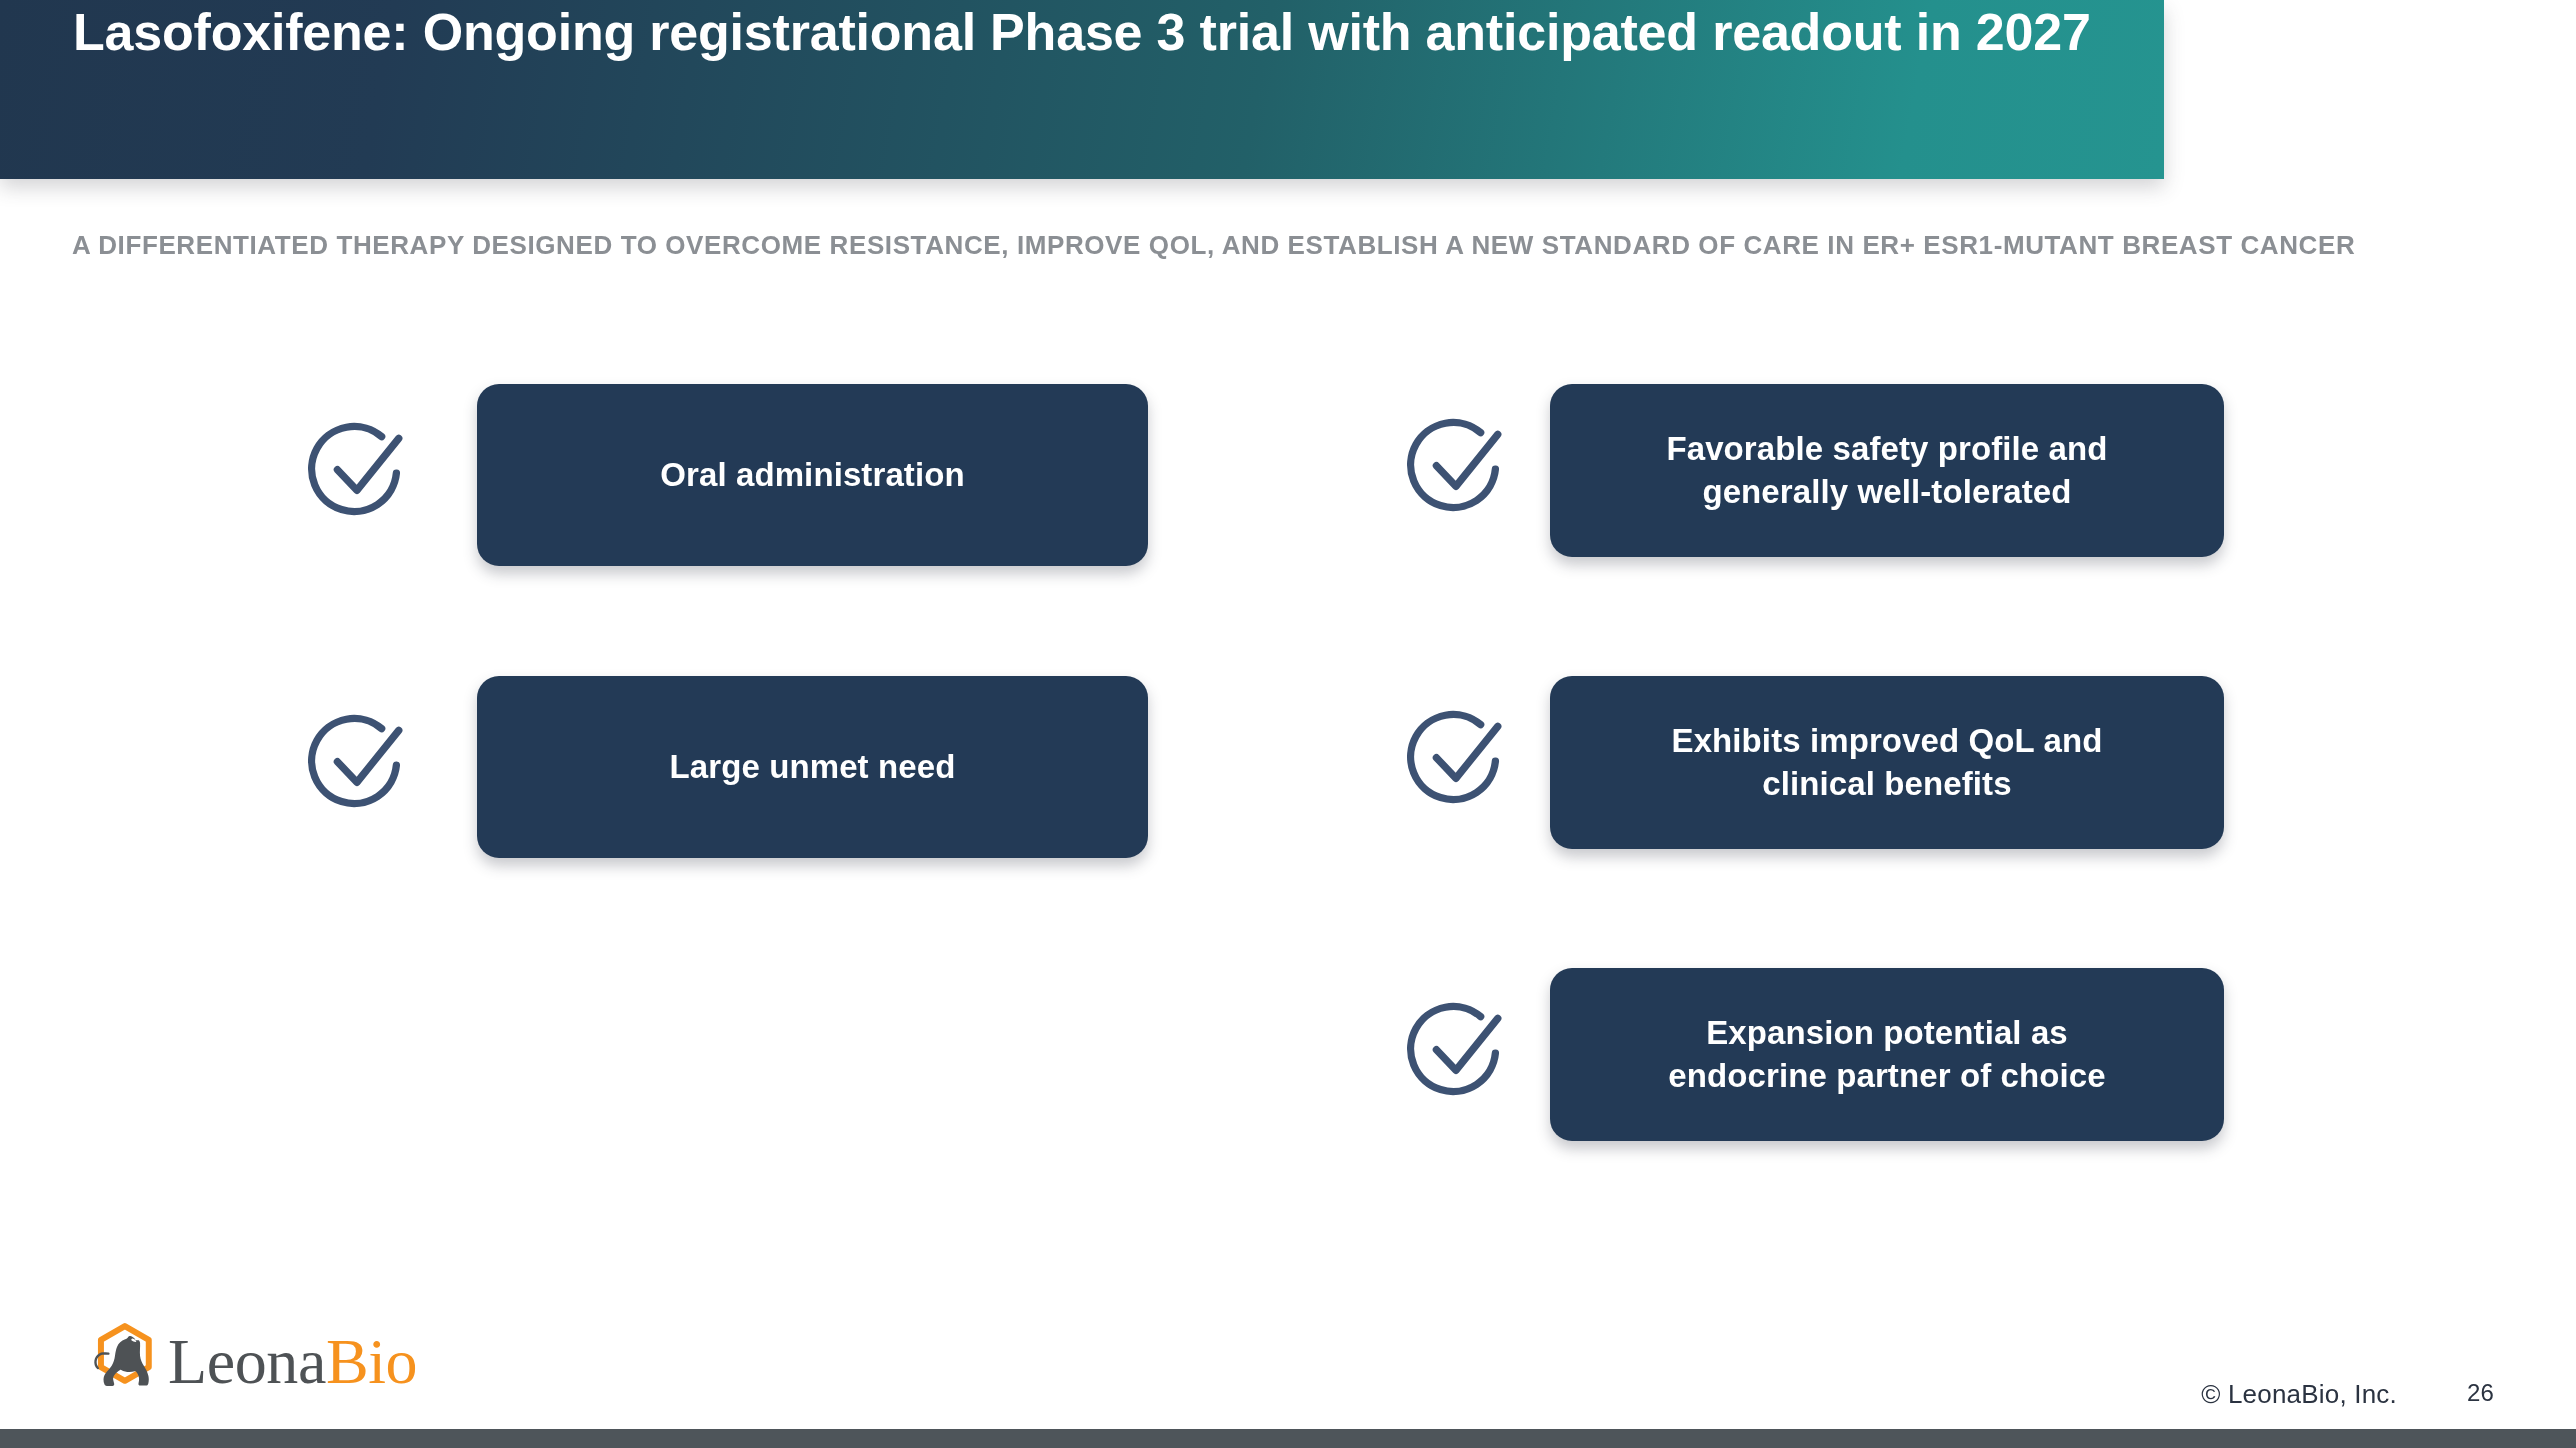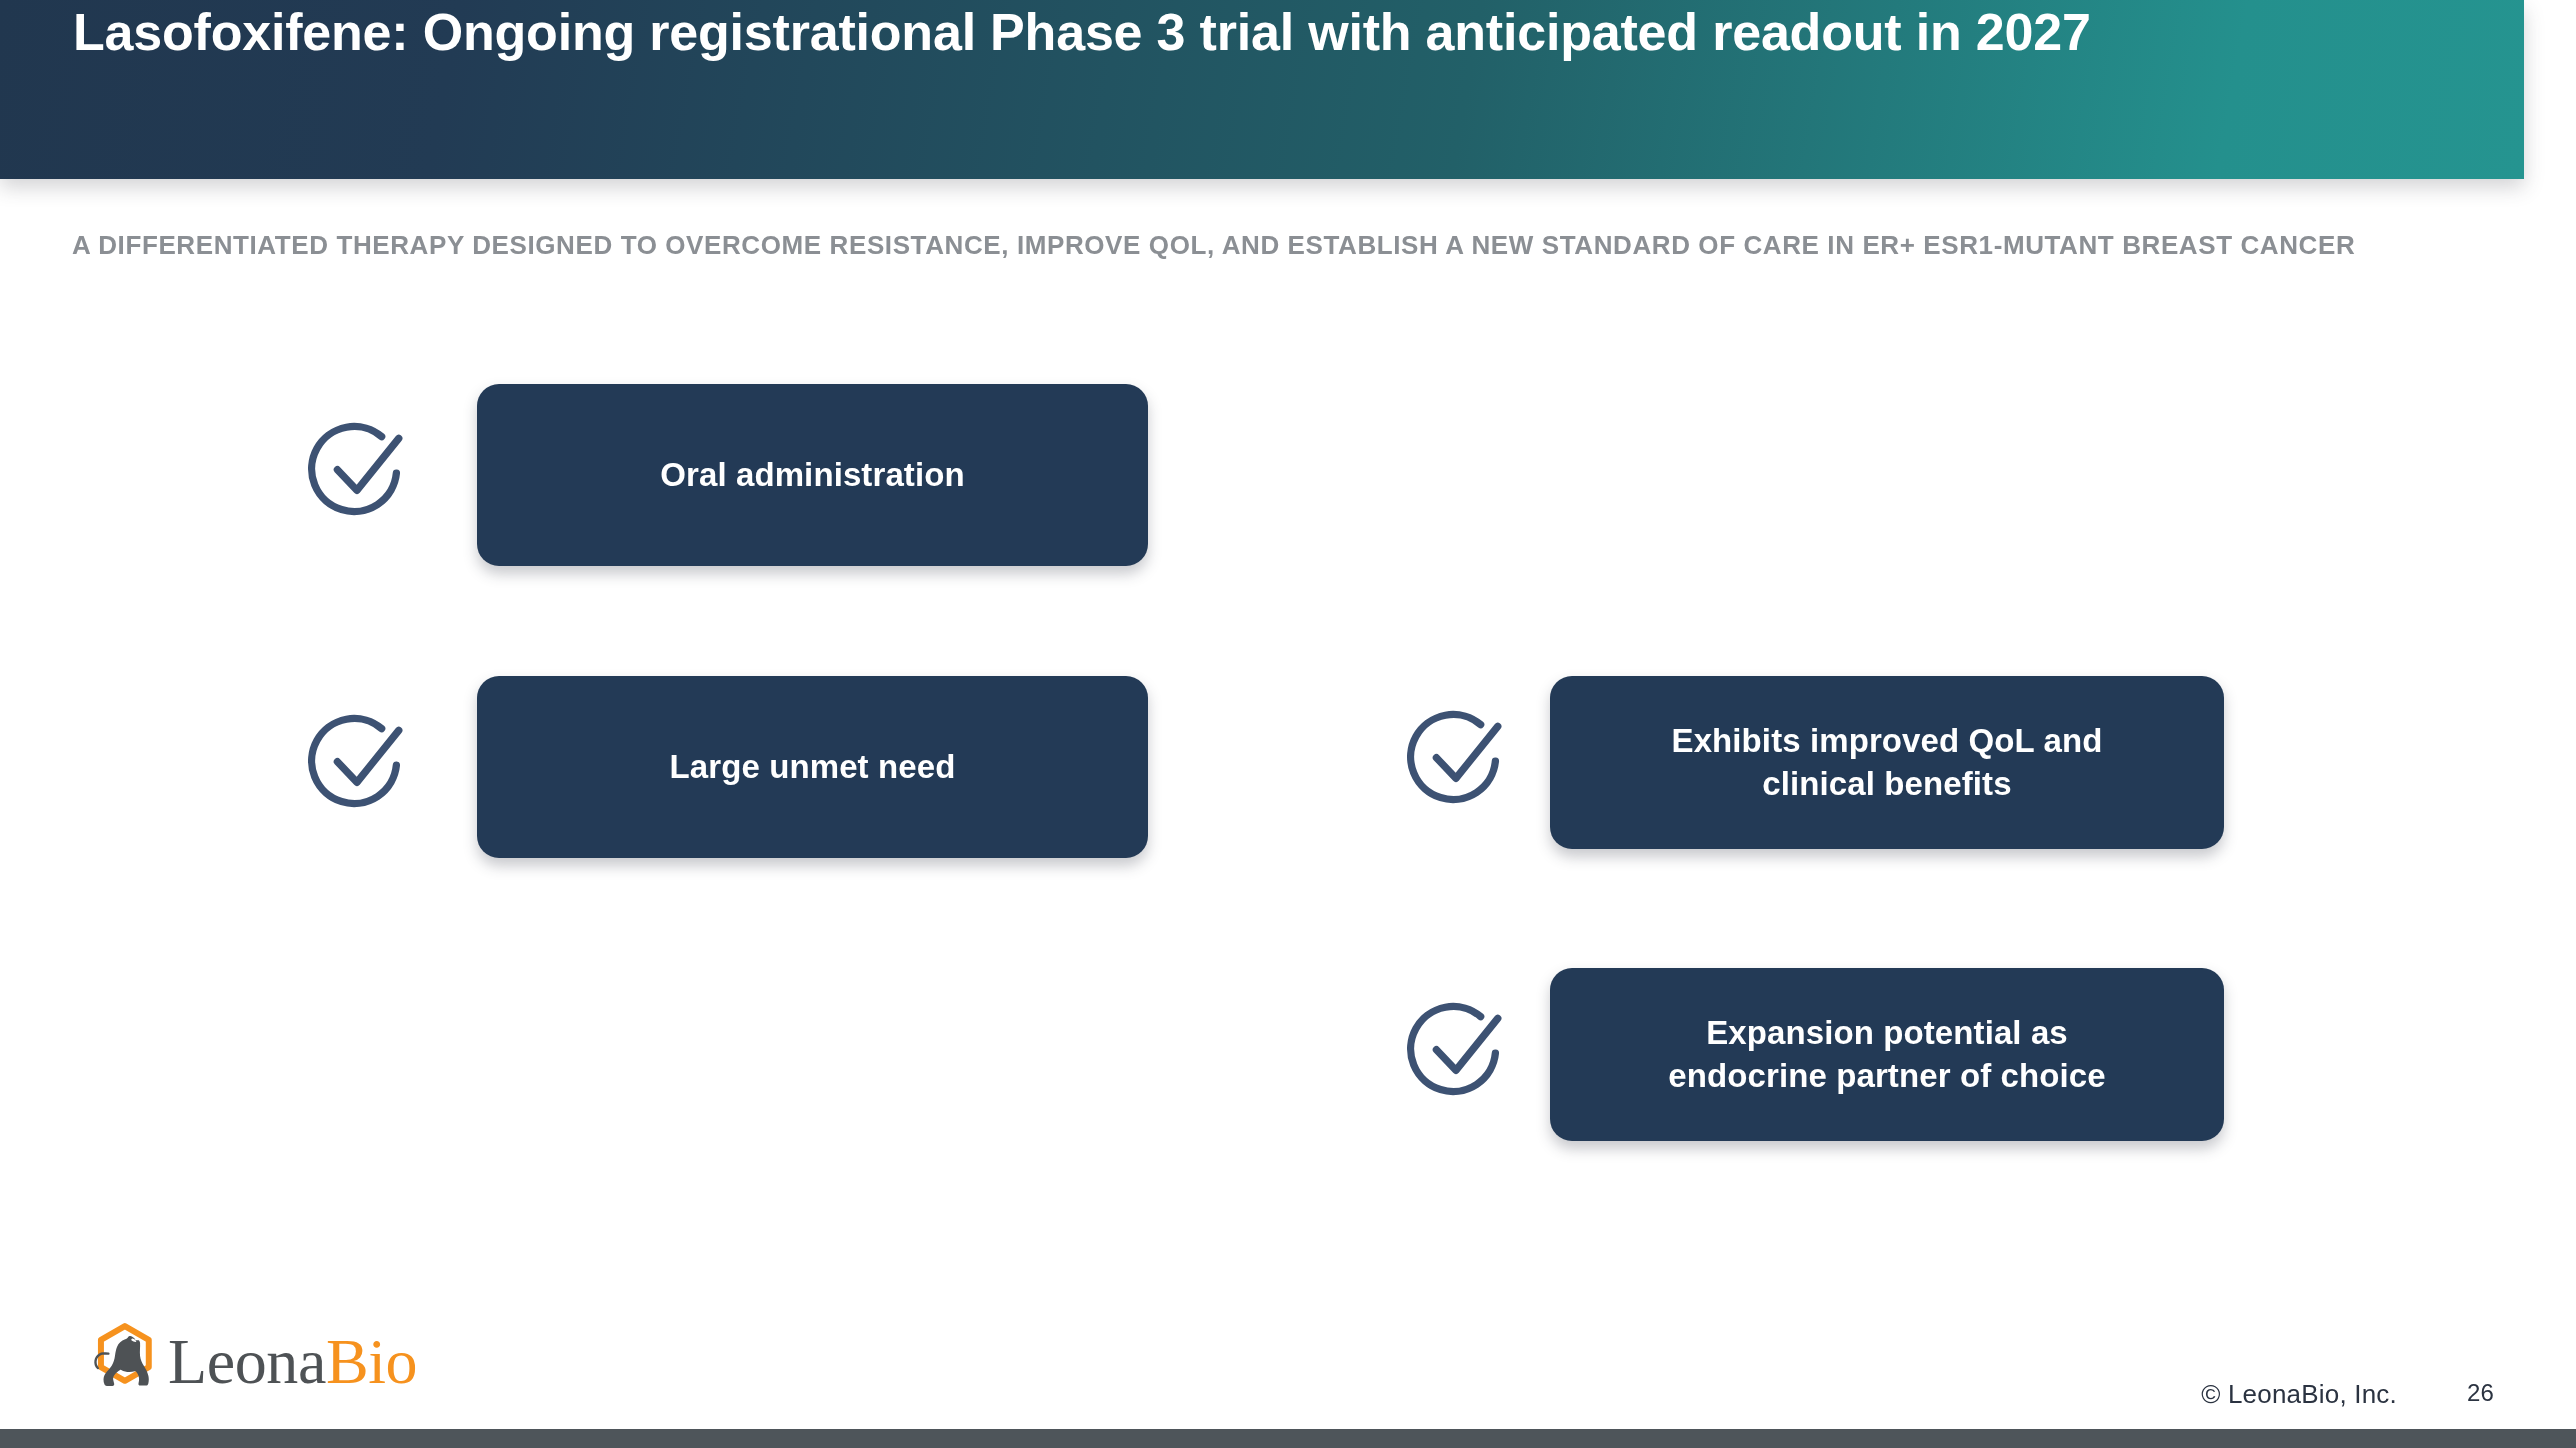--- a/index.html
+++ b/index.html
@@ -18,21 +18,21 @@
     height: 1449px;
     background: #ffffff;
     overflow: hidden;
   }
 
   
   .header {
     position: absolute;
     left: 0;
     top: 0;
-    width: 2524px;
+    width: 2164px;
     height: 179px;
     background: linear-gradient(100deg, #21374f 0%, #223b54 18%, #226068 58%, #24908d 88%, #259490 100%);
     box-shadow: 0 8.6px 19px rgba(60,60,70,0.22);
     z-index: 3;
   }
   .header-title {
     position: absolute;
     left: 73px;
     top: 5.2px;
     width: 2336px;
@@ -190,20 +190,32 @@
           <svg viewBox="0 0 100 100" xmlns="http://www.w3.org/2000/svg">
             <path d="M67.5 17.5 A36 36 0 1 0 80 48.5" fill="none" stroke="#3d5273" stroke-width="6.2" stroke-linecap="round"></path>
             <path d="M30 45.5 L46.5 63 L82 19" fill="none" stroke="#3d5273" stroke-width="6.2" stroke-linecap="round" stroke-linejoin="round"></path>
           </svg>
         </span>
         <div class="card">
           <span class="card-text">Oral administration</span>
         </div>
       </div>
 
+      <div class="col col-right">
+        <span class="check-icon">
+          <svg viewBox="0 0 100 100" xmlns="http://www.w3.org/2000/svg">
+            <path d="M67.5 17.5 A36 36 0 1 0 80 48.5" fill="none" stroke="#3d5273" stroke-width="6.2" stroke-linecap="round"></path>
+            <path d="M30 45.5 L46.5 63 L82 19" fill="none" stroke="#3d5273" stroke-width="6.2" stroke-linecap="round" stroke-linejoin="round"></path>
+          </svg>
+        </span>
+        <div class="card">
+          <span class="card-text">Favorable safety profile and
+generally well-tolerated</span>
+        </div>
+      </div>
     </div>
 
     <div class="row">
       <div class="col col-left">
         <span class="check-icon">
           <svg viewBox="0 0 100 100" xmlns="http://www.w3.org/2000/svg">
             <path d="M67.5 17.5 A36 36 0 1 0 80 48.5" fill="none" stroke="#3d5273" stroke-width="6.2" stroke-linecap="round"></path>
             <path d="M30 45.5 L46.5 63 L82 19" fill="none" stroke="#3d5273" stroke-width="6.2" stroke-linecap="round" stroke-linejoin="round"></path>
           </svg>
         </span>

